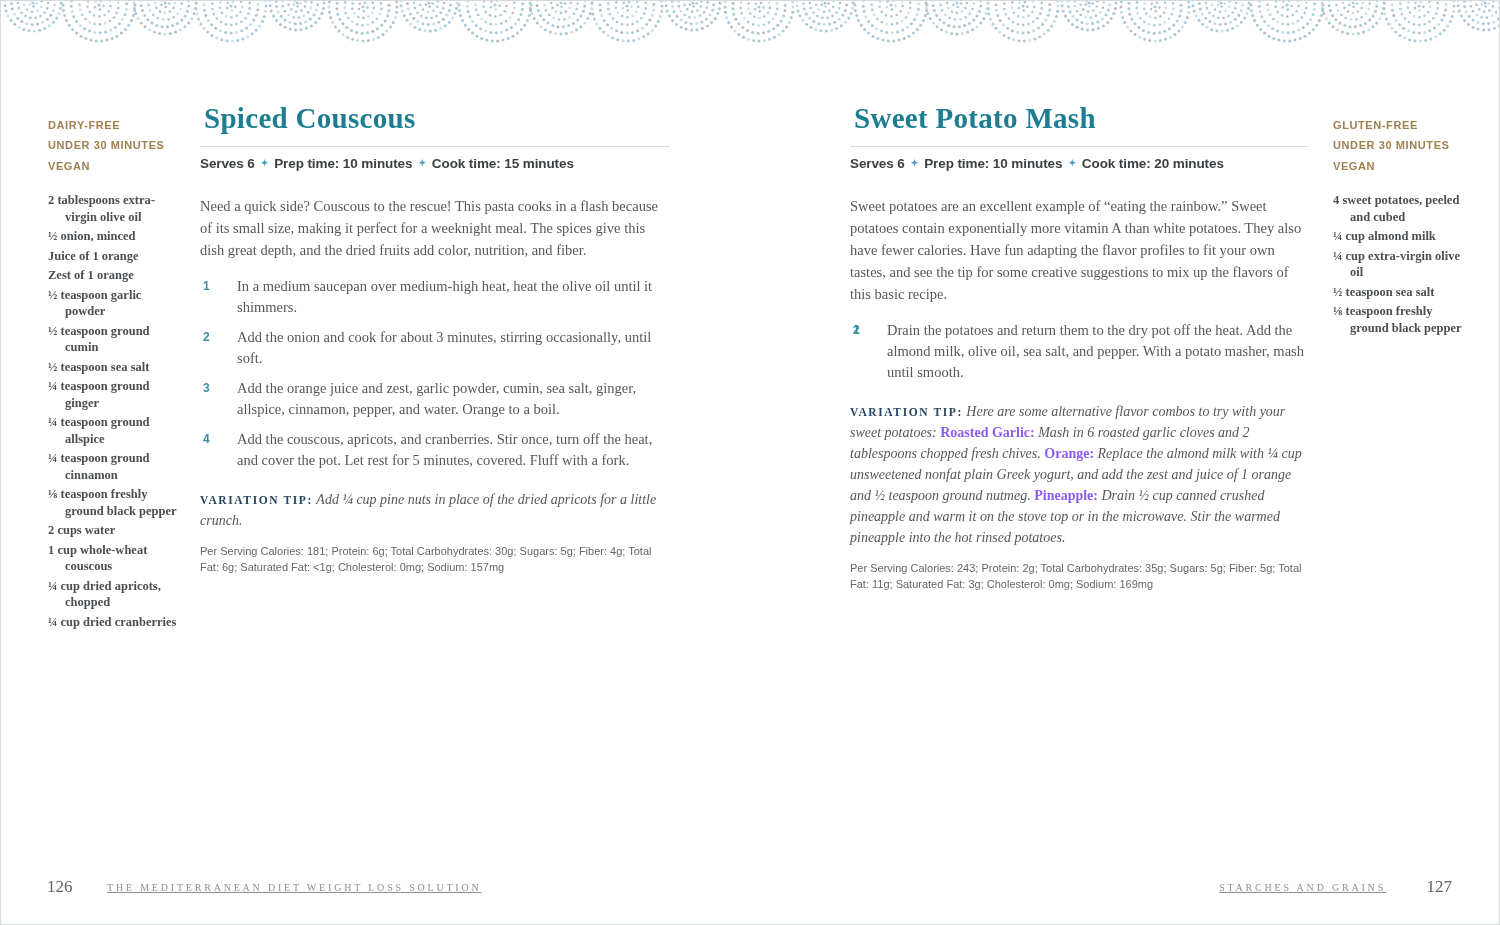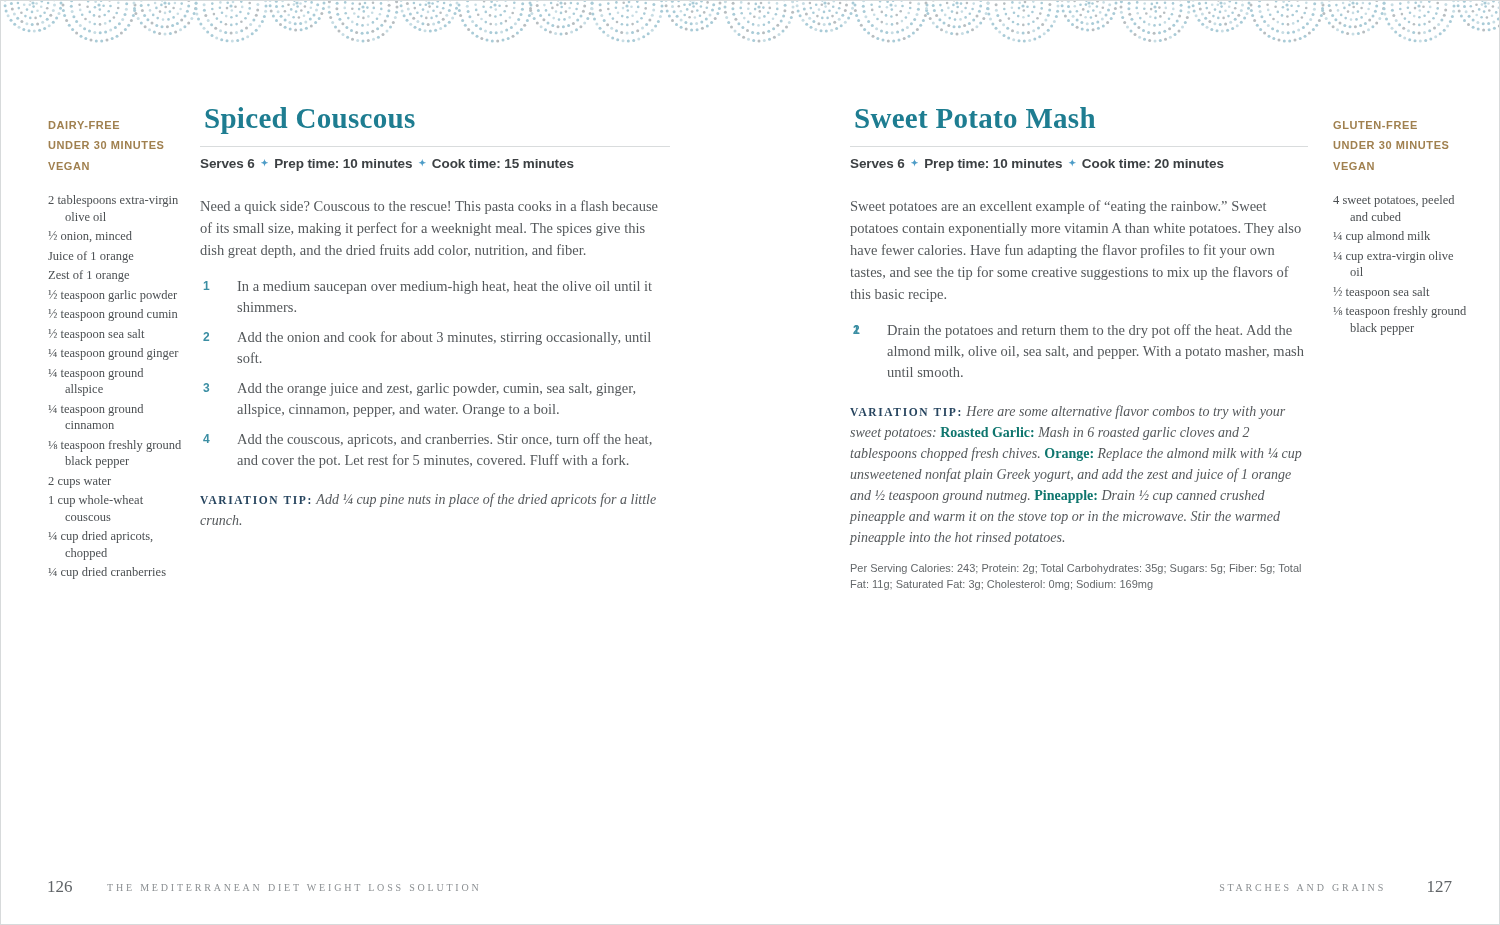--- a/index.html
+++ b/index.html
@@ -12,21 +12,21 @@
   
   .deco-strip{position:absolute;top:0;left:0;width:1500px;height:52px;}
   
   .diet-labels{
     position:absolute;top:114px;width:150px;
     font-family:"Liberation Sans",sans-serif;font-size:11px;font-weight:700;
     color:#a0804f;letter-spacing:.6px;line-height:1.85;
   }
   .ingredients{
     position:absolute;top:191px;width:134px;
-    font-size:12.5px;font-weight:400;color:#4b4f52;line-height:1.32;
+    font-size:12.5px;font-weight:700;color:#4b4f52;line-height:1.32;
   }
   .ingredient{padding-left:17px;text-indent:-17px;margin:0 0 3px 0;}
   
   .main-col{position:absolute;top:97px;}
   .recipe-title{
     margin:4px;font-size:29px;font-weight:600;color:#1e7d91;letter-spacing:.3px;
     font-family:"Liberation Serif",serif;
   }
   .rule{border:none;border-top:1px solid #d9dcdd;margin:11px 0 0 0;}
   .serves-line{
@@ -37,30 +37,31 @@
   .intro{margin:24px 0 0 0;font-size:14.5px;color:#54585b;line-height:1.52;}
   .steps{margin-top:15px;}
   .step{position:relative;padding-left:37px;margin-bottom:9px;
         font-size:14.5px;color:#54585b;line-height:1.45;}
   .step-num{position:absolute;left:3px;top:2px;
         font-family:"Liberation Sans",sans-serif;font-size:12px;font-weight:700;color:#3b8ea3;}
   .tips{margin-top:18px;}
   .tip{margin:12px 0 13px 0;font-size:14px;line-height:1.5;color:#54585b;}
   .tip-label{font-weight:700;color:#27455f;font-size:11.5px;letter-spacing:1.6px;}
   .seg-italic{font-style:italic;}
-  .seg-bold{font-weight:700;font-style:normal;color:#0f766e;}
+  .seg-bold{font-weight:700;font-style:normal;color:#8b5cf6;}
   .nutrition{
     margin:6px 0 0 0;font-family:"Liberation Sans",sans-serif;
     font-size:11px;color:#63676a;line-height:1.45;
   }
   
   .folio{position:absolute;font-size:17px;color:#5f6366;}
   .running-head{
     position:absolute;font-size:10px;letter-spacing:2.8px;color:#8b8f92;
     font-family:"Liberation Serif",serif;
+    text-decoration:underline;
   }
 </style>
 </head>
 <body>
 
 <div class="sheet">
 
   <svg class="deco-strip" id="deco" viewBox="0 0 1500 52">
       <circle cx="60.0" cy="2.0" r="1.5" fill="#a9cbd7"></circle>
       <circle cx="59.5" cy="7.3" r="1.5" fill="#a9cbd7"></circle>
@@ -1538,20 +1539,21 @@
       <p class="intro">Need a quick side? Couscous to the rescue! This pasta cooks in a flash because of its small size, making it perfect for a weeknight meal. The spices give this dish great depth, and the dried fruits add color, nutrition, and fiber.</p>
       <div class="steps" id="steps-left">
           <div class="step"><span class="step-num">1</span><span>In a medium saucepan over medium-high heat, heat the olive oil until it shimmers.</span></div>
           <div class="step"><span class="step-num">2</span><span>Add the onion and cook for about 3 minutes, stirring occasionally, until soft.</span></div>
           <div class="step"><span class="step-num">3</span><span>Add the orange juice and zest, garlic powder, cumin, sea salt, ginger, allspice, cinnamon, pepper, and water. Orange to a boil.</span></div>
           <div class="step"><span class="step-num">4</span><span>Add the couscous, apricots, and cranberries. Stir once, turn off the heat, and cover the pot. Let rest for 5 minutes, covered. Fluff with a fork.</span></div>
         </div>
       <div class="tips" id="tips-left">
           <div class="tip"><span class="tip-label">VARIATION TIP:</span> <span class="seg-italic">Add ¼ cup pine nuts in place of the dried apricots for a little crunch.</span></div>
         </div>
+      <p class="nutrition">Per Serving Calories: 181; Protein: 6g; Total Carbohydrates: 30g; Sugars: 5g; Fiber: 4g; Total Fat: 6g; Saturated Fat: &lt;1g; Cholesterol: 0mg; Sodium: 157mg</p>
     </div>
   </div>
 
   <div>
     <div class="main-col" style="left:849px;width:458px;">
       <h1 class="recipe-title">Sweet Potato Mash</h1>
       <hr class="rule">
       <div class="serves-line">
         <span>Serves 6</span><span class="diamond">✦</span><span>Prep time: 10 minutes</span><span class="diamond">✦</span><span>Cook time: 20 minutes</span>
       </div>

